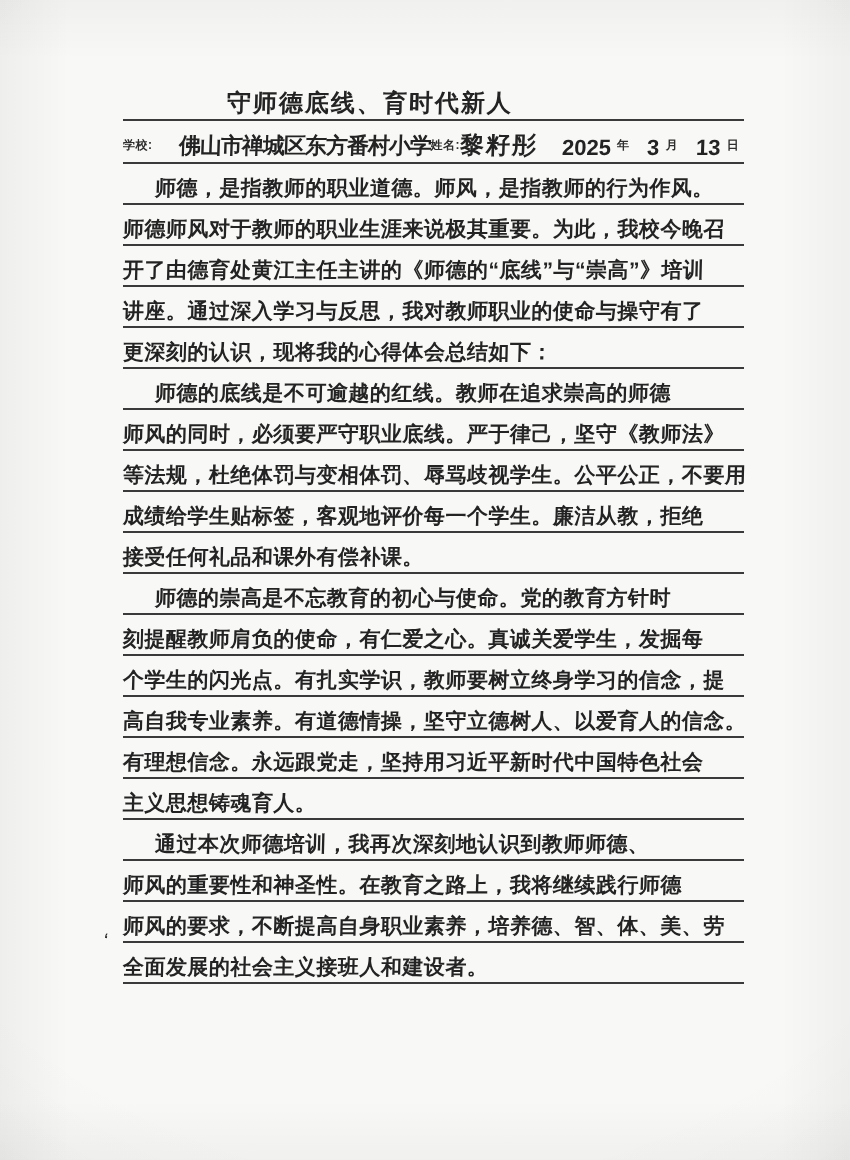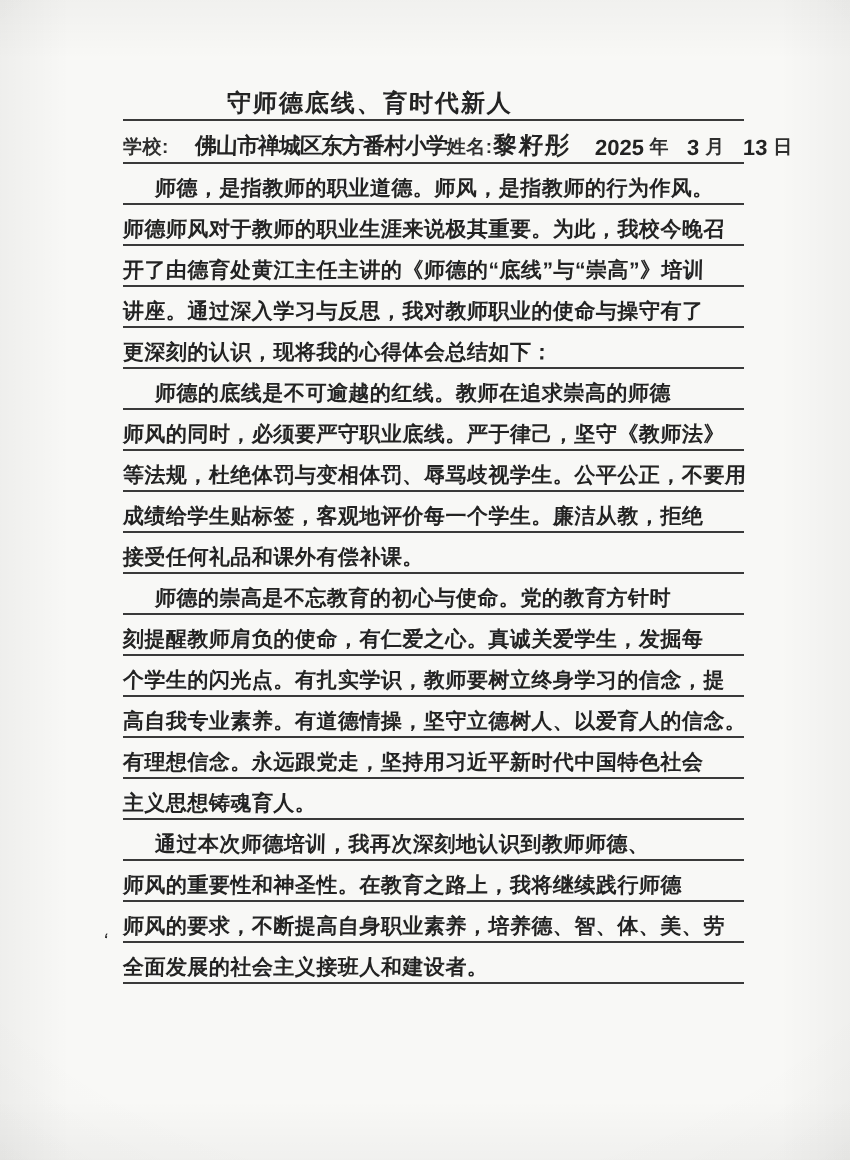--- a/index.html
+++ b/index.html
@@ -44,24 +44,24 @@
     padding-right: 128px;
   }
   .title-text {
     font-size: 24px;
     letter-spacing: 2px;
     font-weight: 600;
     transform: skewX(-1.5deg);
   }
   .header-row { height: 43px; }
   .plabel {
-    font-size: 19px;
+    font-size: 12px;
     font-weight: 700;
     color: var(--label);
-    padding-bottom: 2px;
+    padding-bottom: 8px;
     letter-spacing: 0.5px;
   }
   .hw {
     font-size: 22px;
     font-weight: 600;
     transform: skewX(-2deg);
     padding-bottom: 1px;
   }
   .hw-school { margin-left: 26px; letter-spacing: -1px; }
   .hw-name { font-size: 24px; letter-spacing: 2px; }

